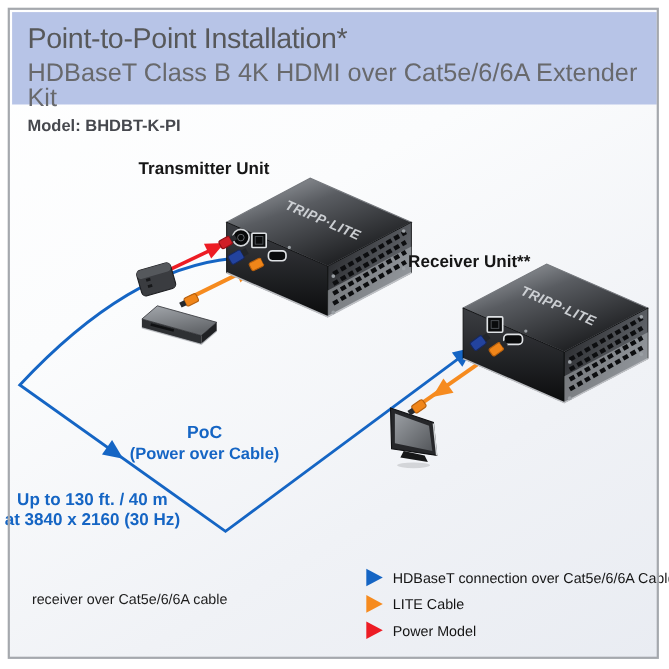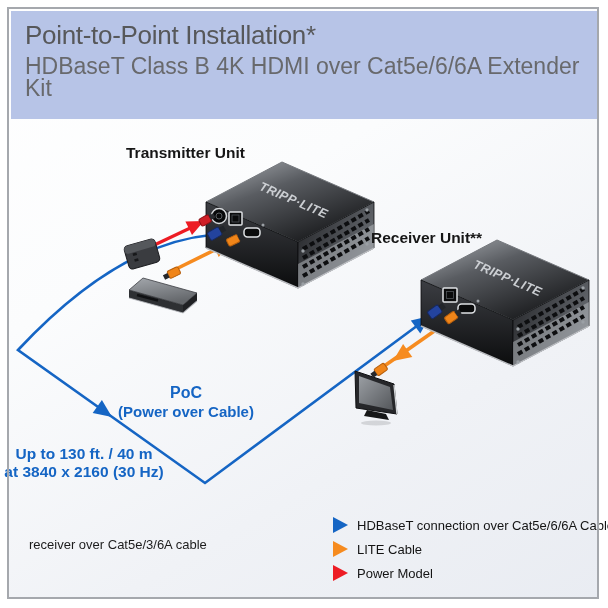--- a/index.html
+++ b/index.html
@@ -2,21 +2,21 @@
 <html><head>
 <meta charset="utf-8">
 <style>
   html,body{margin:0;padding:0;}
   body{font-family:"Liberation Sans",sans-serif;background:#ffffff;}
   .page{position:relative;width:608px;height:608px;background:#ffffff;overflow:hidden;}
   .inner-bg{position:absolute;left:9px;top:9px;width:590px;height:590px;
     background:linear-gradient(150deg,#ffffff 0%,#fbfcfd 35%,#f0f2f6 70%,#e9ecf2 100%);}
   .frame{position:absolute;left:7px;top:7px;width:592px;height:592px;
     border:2px solid #a5a8ad;box-sizing:border-box;pointer-events:none;}
-  .header{position:absolute;left:11px;top:11px;width:586px;height:108px;background:#b7c4e7;}
+  .header{position:absolute;left:11px;top:11px;width:586px;height:84px;background:#b7c4e7;}
   .header h1{margin:9px 0 0 14px;font-size:26px;font-weight:400;color:#57585a;letter-spacing:-0.3px;line-height:30px;}
   .header h2{margin:5px 0 0 14px;font-size:23px;font-weight:400;color:#68696c;line-height:22px;}
   .header .model{margin:7px 0 0 14px;font-size:15px;font-weight:700;color:#46484e;}
   svg.diagram{position:absolute;left:0;top:0;width:608px;height:608px;}
   svg text{font-family:"Liberation Sans",sans-serif;}
   .legend{position:absolute;left:333px;top:517px;display:flex;flex-direction:column;gap:8px;}
   .legend-row{display:flex;align-items:center;height:16px;}
   .tri{width:0;height:0;border-top:8px solid transparent;border-bottom:8px solid transparent;
     border-left:15px solid #1565c4;margin-right:9px;flex:0 0 auto;}
   .legend-label{font-size:13px;color:#141414;white-space:nowrap;}
@@ -172,35 +172,36 @@
     <text x="371" y="243" font-size="15.5" font-weight="700" fill="#161616">Receiver Unit**</text>
     <text x="186" y="398" text-anchor="middle" font-size="16" font-weight="700" fill="#1565c4">PoC</text>
     <text x="186" y="417" text-anchor="middle" font-size="15" font-weight="700" fill="#1565c4">(Power over Cable)</text>
     <text x="84" y="459" text-anchor="middle" font-size="15.5" font-weight="700" fill="#1565c4">Up to 130 ft. / 40 m</text>
     <text x="84" y="477" text-anchor="middle" font-size="15.5" font-weight="700" fill="#1565c4">at 3840 x 2160 (30 Hz)</text>
   </svg>
 
   <header class="header" style="background: rgb(183, 196, 231);">
     <h1>Point-to-Point Installation*</h1>
     <h2>HDBaseT Class B 4K HDMI over Cat5e/6/6A Extender Kit</h2>
+    <div class="model">Model: BHDBT-K-PI</div>
   </header>
 
   <div class="legend">
     <div class="legend-row">
       <span class="tri" style="border-left-color: rgb(21, 101, 196);"></span>
       <span class="legend-label">HDBaseT connection over Cat5e/6/6A Cable</span>
     </div>
     <div class="legend-row">
       <span class="tri" style="border-left-color: rgb(246, 139, 31);"></span>
       <span class="legend-label">LITE Cable</span>
     </div>
     <div class="legend-row">
       <span class="tri" style="border-left-color: rgb(237, 28, 36);"></span>
       <span class="legend-label">Power Model</span>
     </div>
   </div>
 
   <div class="footnotes">
-    <div>receiver over Cat5e/3/6A cable</div>
+    <div>receiver over Cat5e/6/6A cable</div>
   </div>
 
   <div class="frame"></div>
 </div>
 
 </body></html>

